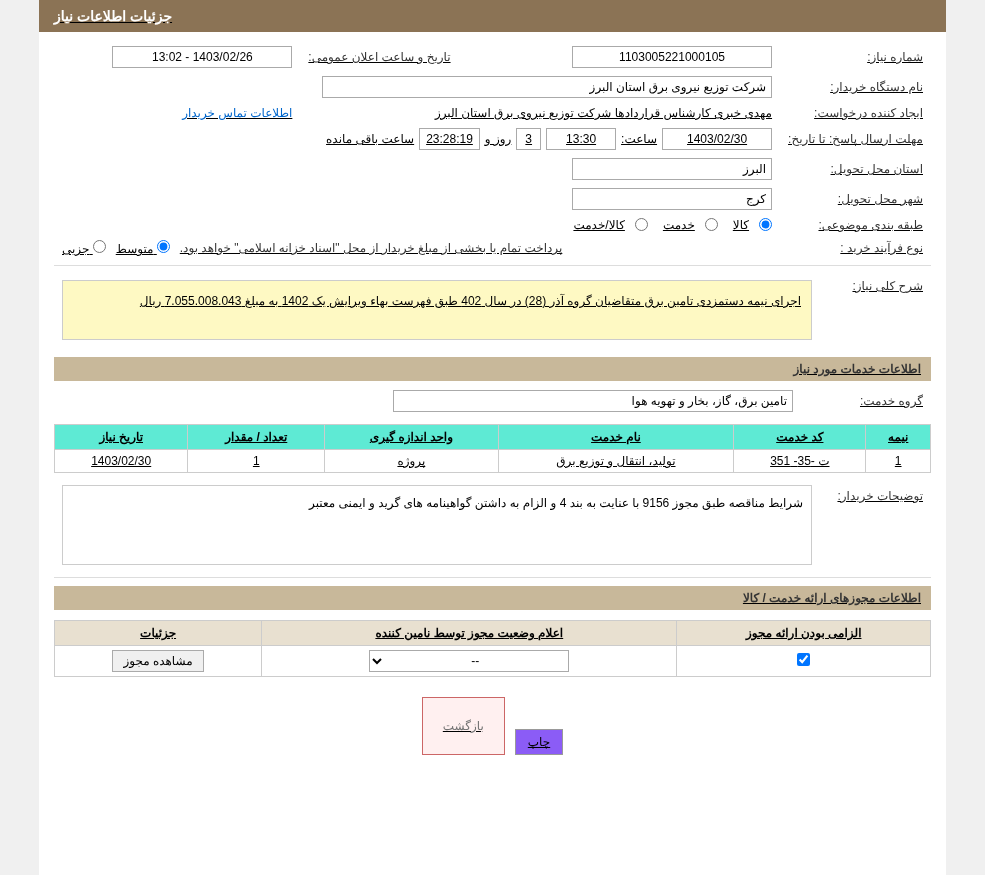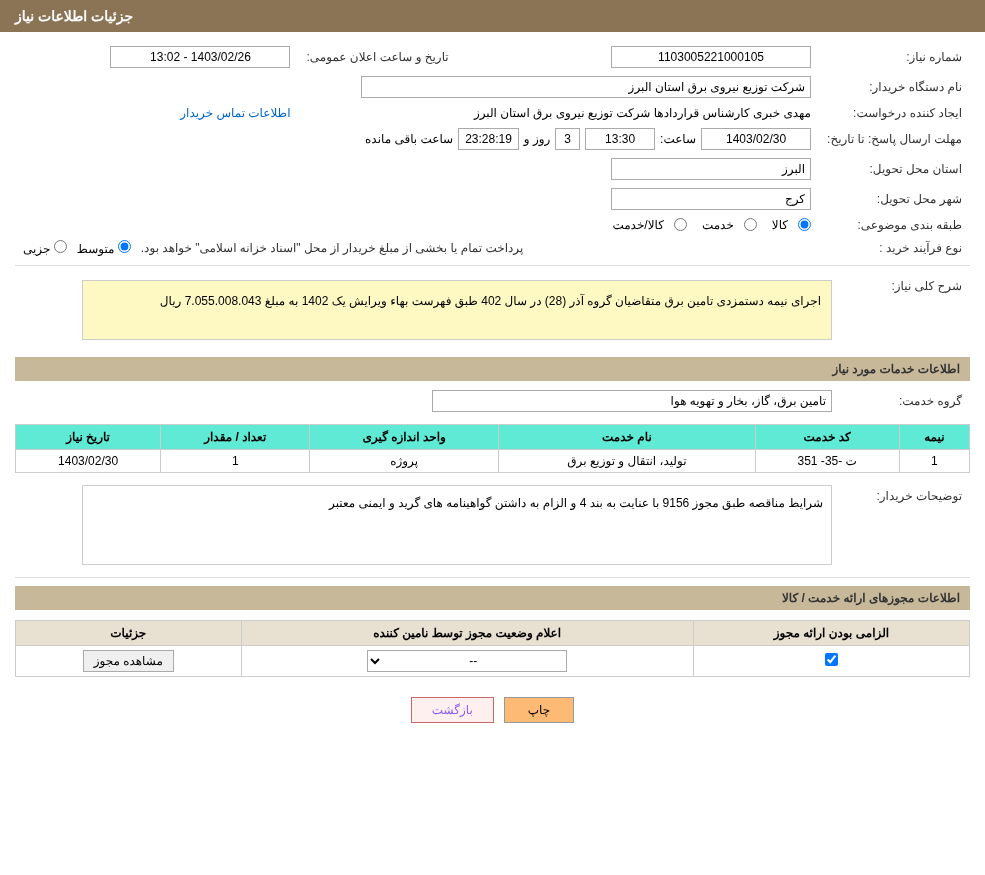--- a/index.html
+++ b/index.html
@@ -3,24 +3,25 @@
   <meta charset="utf-8">
   <style>
     * { box-sizing: border-box; margin: 0; padding: 0; }
     body {
       font-family: Tahoma, Arial, sans-serif;
       font-size: 12px;
       background: #f0f0f0;
       direction: rtl;
     }
     .page-wrapper {
-      width: 985px;
+      width: 907px;
       margin: 0 auto;
       background: #fff;
       min-height: 875px;
+      text-decoration: underline;
     }
     .header-bar {
       background: #8B7355;
       color: #fff;
       text-align: left;
       padding: 8px 15px;
       font-size: 14px;
       font-weight: bold;
     }
     .content-area {
@@ -162,35 +163,36 @@
       font-size: 12px;
       font-family: Tahoma, Arial, sans-serif;
     }
     .footer-buttons {
       display: flex;
       justify-content: center;
       gap: 10px;
       margin: 20px 0;
     }
     .btn-print {
-      background: #fdba74;
+      background: #8b5cf6;
       border: 1px solid #999;
-      padding: 5px 23px;
+      padding: 5px 12px;
       cursor: pointer;
       font-size: 12px;
       font-family: Tahoma, Arial, sans-serif;
+      margin-top: 32px;
     }
     .btn-back {
       background: #fff0f0;
       border: 1px solid #cc6666;
       padding: 5px 20px;
       cursor: pointer;
       font-size: 12px;
       font-family: Tahoma, Arial, sans-serif;
-      color: #8b5cf6;
+      color: #737373;
     }
     .separator-line {
       border: none;
       border-top: 1px solid #ddd;
       margin: 5px 0;
     }
     .process-type-note {
       font-size: 12px;
       color: #333;
     }

